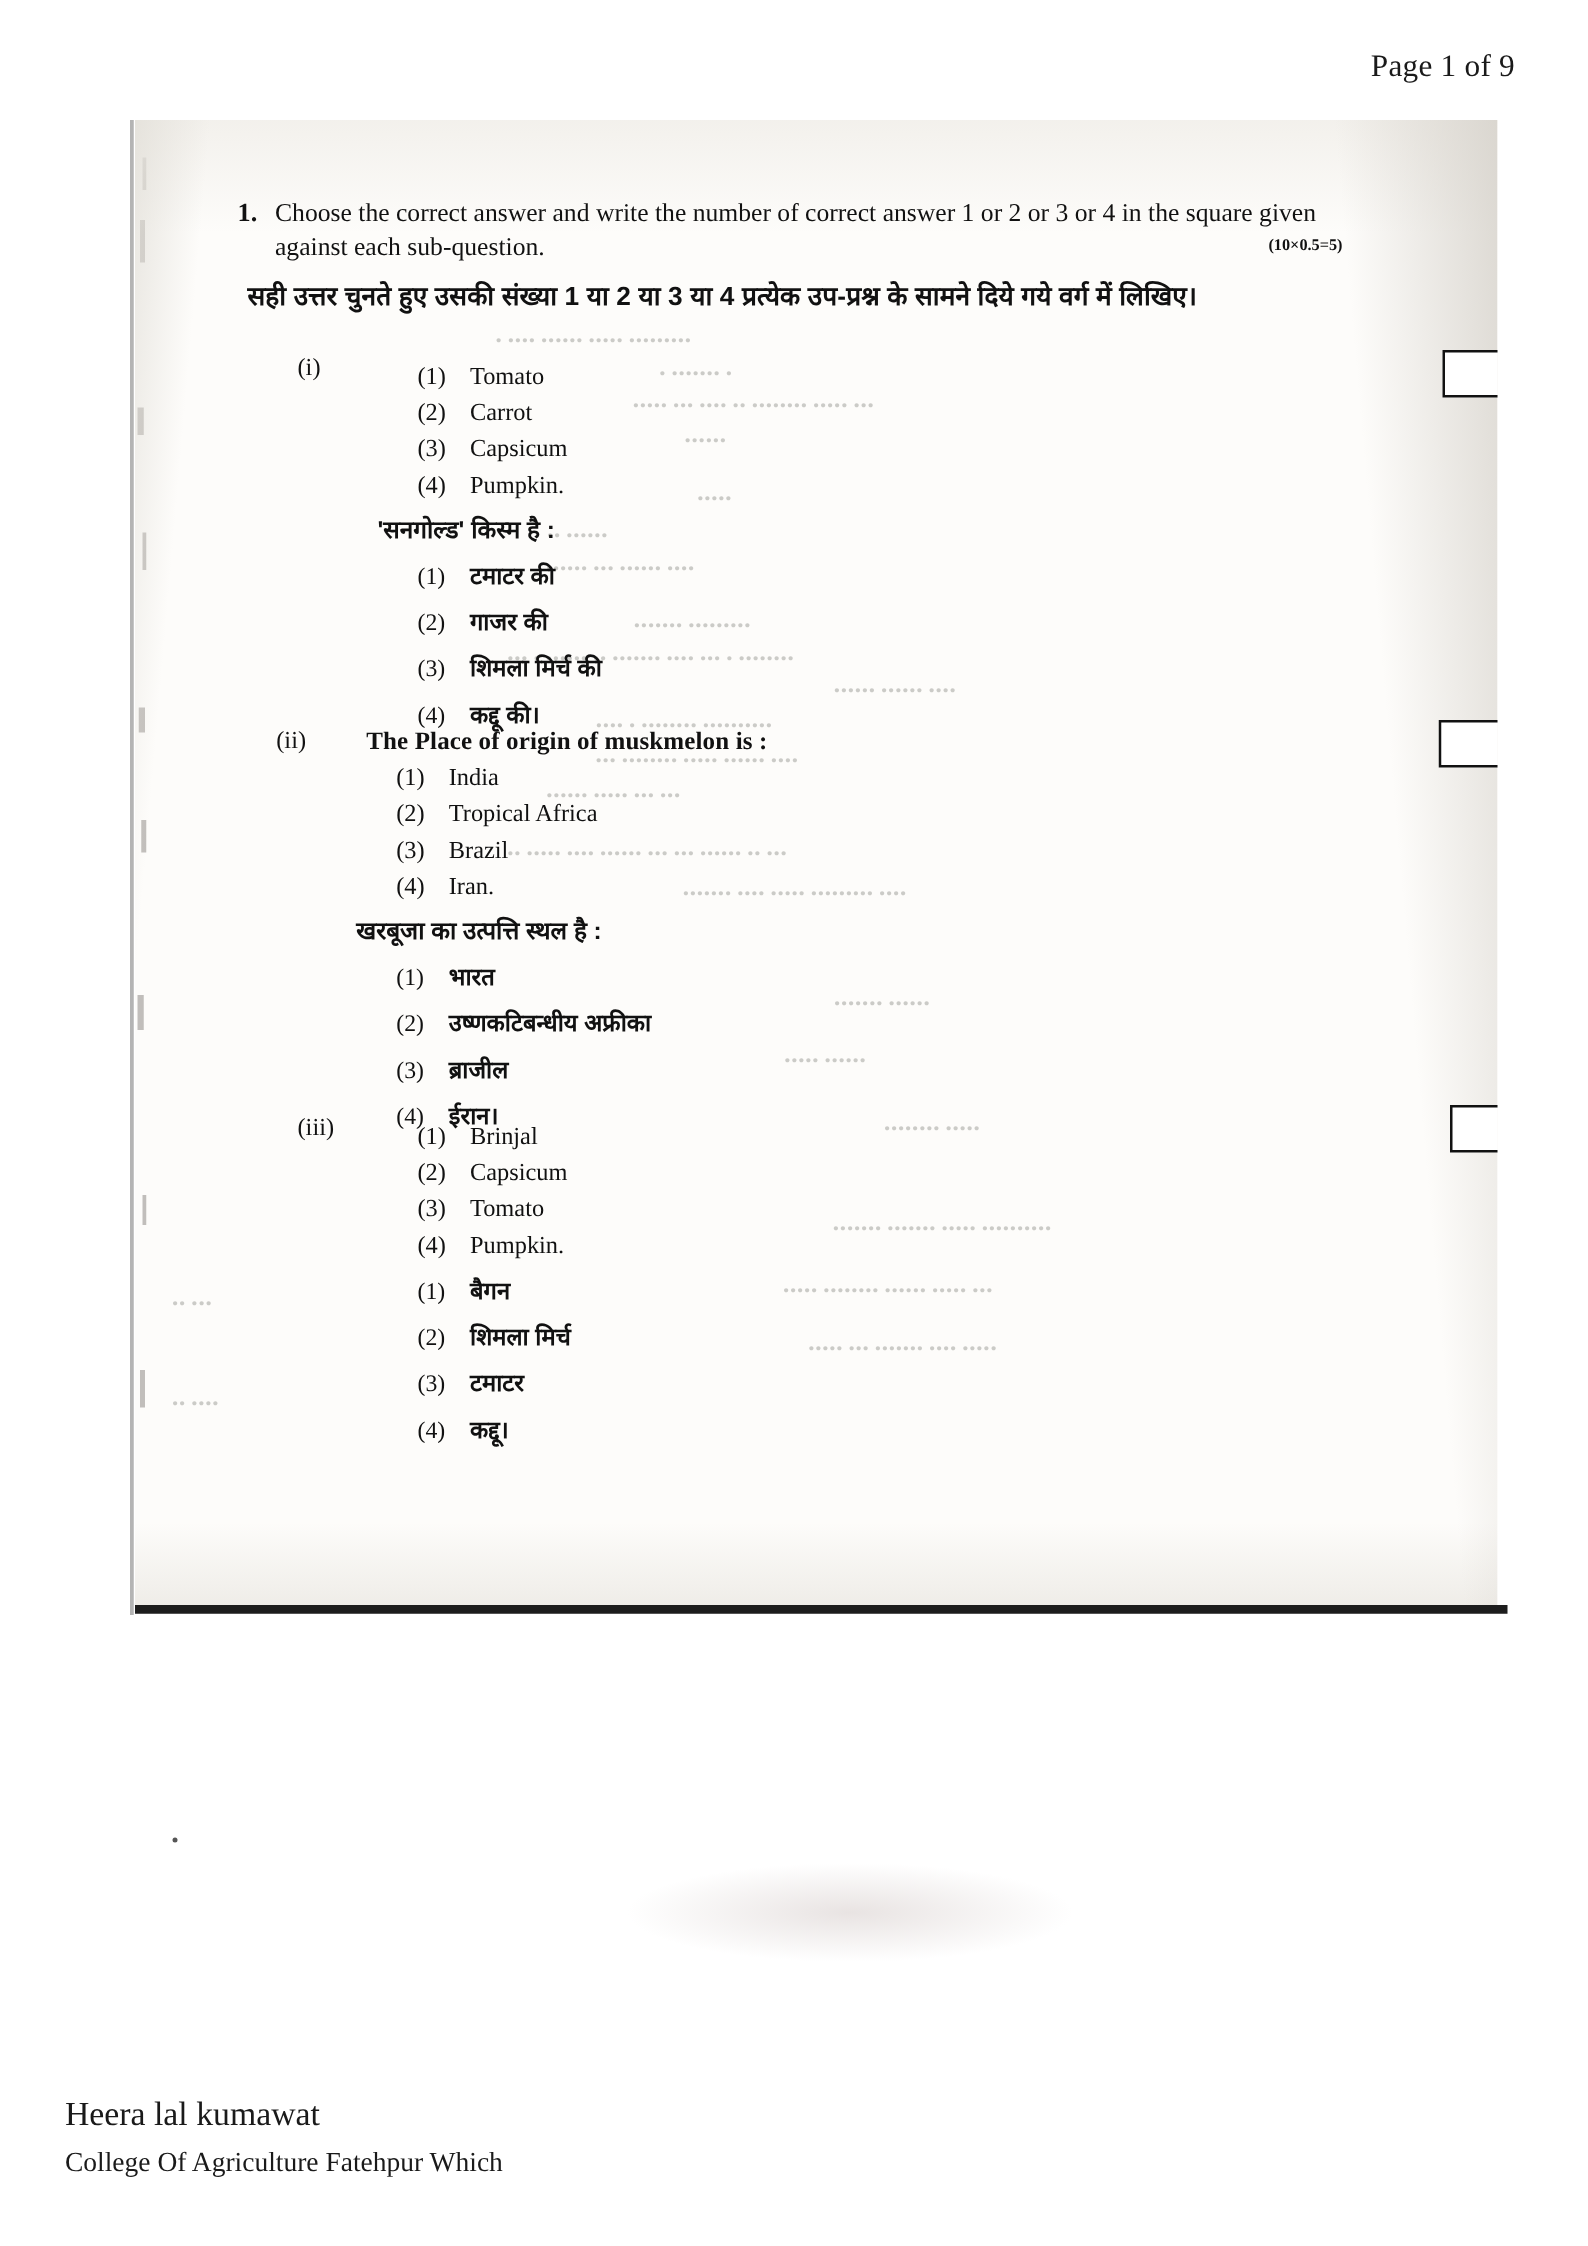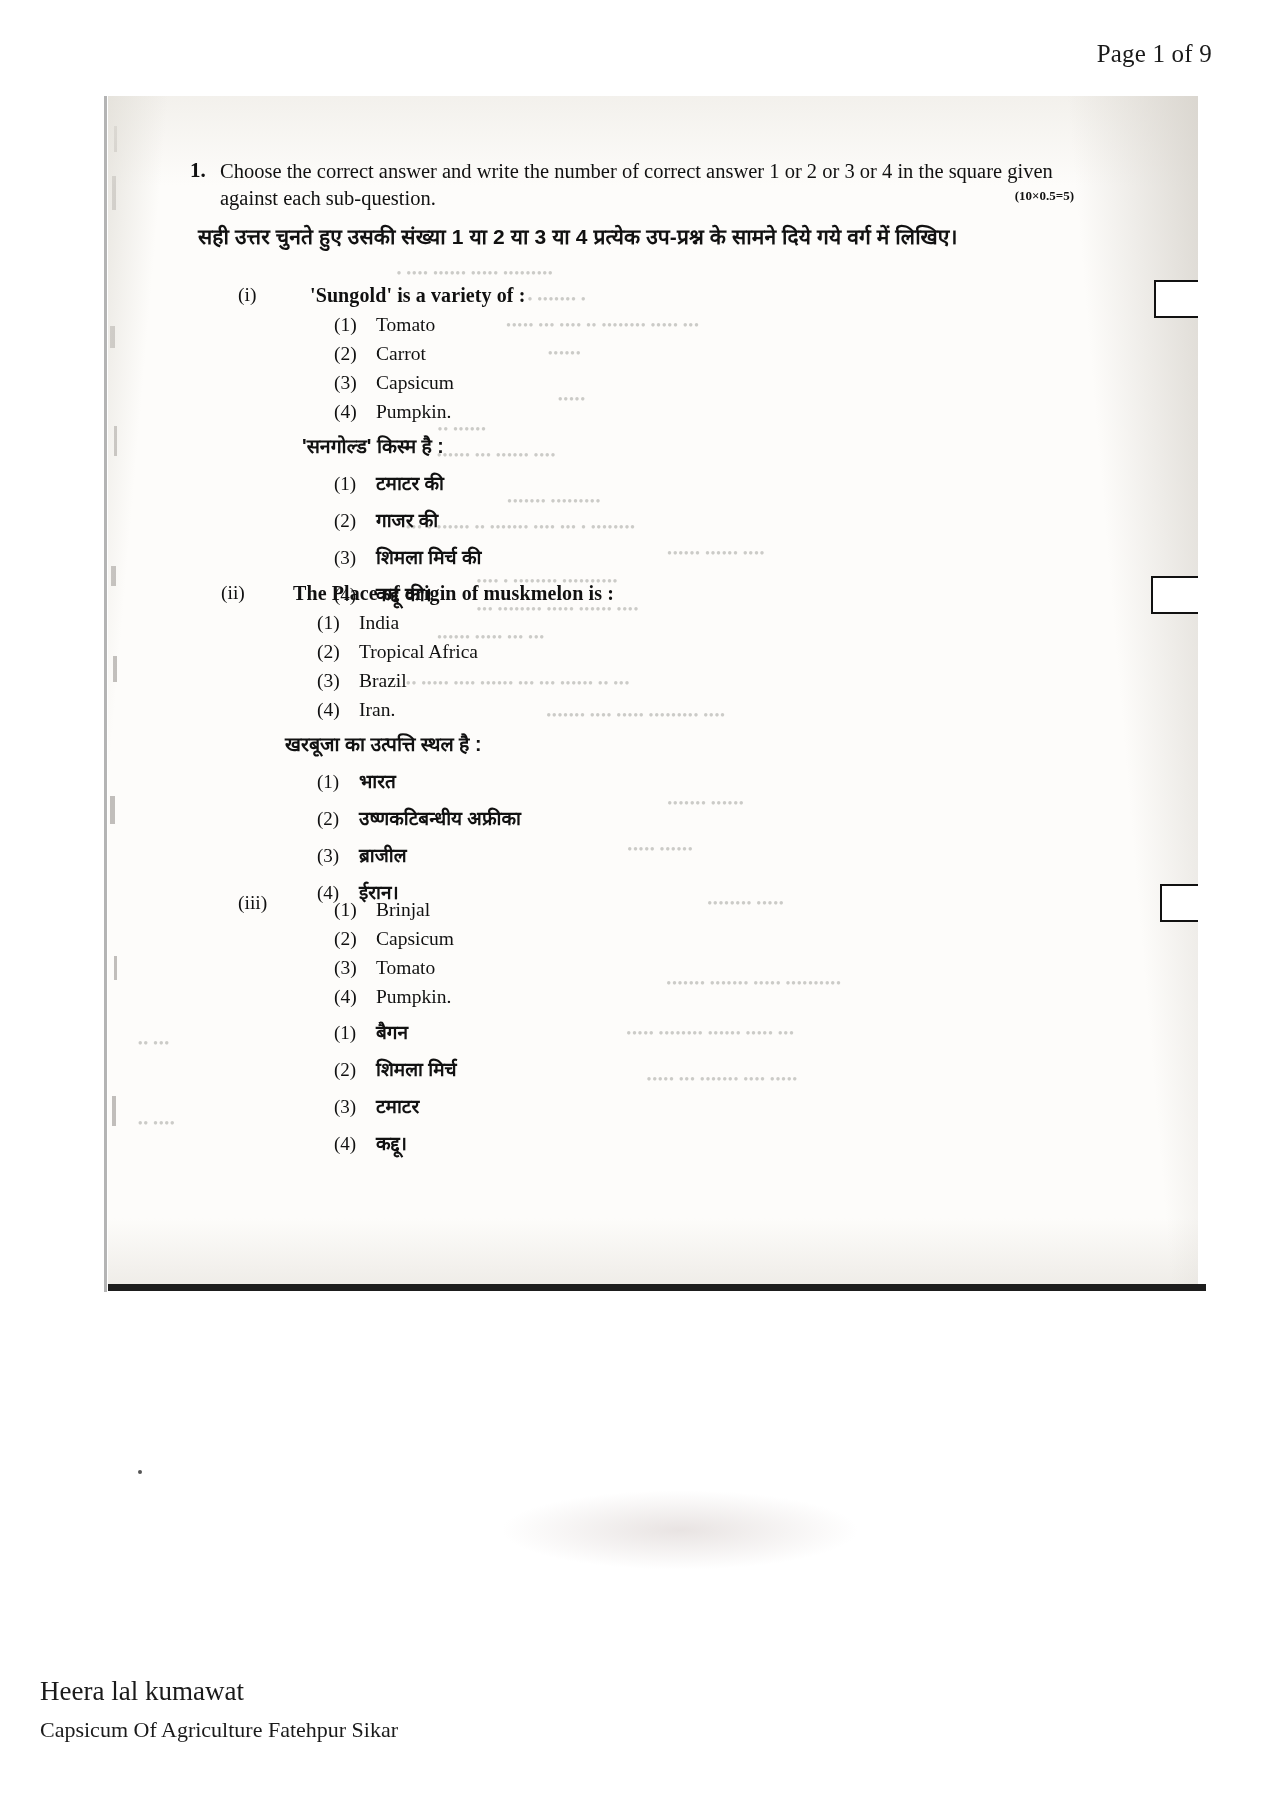--- a/index.html
+++ b/index.html
@@ -206,21 +206,21 @@
     top: 96px;
     width: 3px;
     height: 1196px;
     background: rgba(40,40,40,0.35);
     z-index: 6;
   }
 
   
   .credits {
     position: absolute;
-    left: 40px;
+    left: 52px;
     bottom: 54px;
   }
   .credit-name {
     font-size: 27px;
     font-family: "Liberation Serif", serif;
     color: #1a1a1a;
     margin-bottom: 10px;
   }
   .credit-org {
     font-size: 22px;
@@ -293,21 +293,20 @@
 
     <div class="q-main">
       <div class="q-num">1.</div>
       <div class="q-text">Choose the correct answer and write the number of correct answer 1 or 2 or 3 or 4 in the square given against each sub-question.</div>
       <div class="marks">(10×0.5=5)</div>
       <div class="q-text-hi">सही उत्तर चुनते हुए उसकी संख्या 1 या 2 या 3 या 4 प्रत्येक उप-प्रश्न के सामने दिये गये वर्ग में लिखिए।</div>
     </div>
 
     <div class="subq" style="left:130px; top:188px;">
       <div class="subq-label">(i)</div>
-      <div class="subq-stem">'Sungold' is a variety of :</div>
       <div class="opts">
         <div class="opt">
           <span class="opt-n">(1)</span>
           <span class="opt-t">Tomato</span>
         </div>
         <div class="opt">
           <span class="opt-n">(2)</span>
           <span class="opt-t">Carrot</span>
         </div>
         <div class="opt">
@@ -435,14 +434,14 @@
 </div>
 
 <div class="scan-left-edge"></div>
 <div class="scan-bottom-edge"></div>
 
 <div class="stray-dot"></div>
 <div class="smudge"></div>
 
 <div class="credits">
   <div class="credit-name">Heera lal kumawat</div>
-  <div class="credit-org">Capsicum Of Agriculture Fatehpur Sikar</div>
+  <div class="credit-org">College Of Agriculture Fatehpur Which</div>
 </div>
 
 </body></html>

